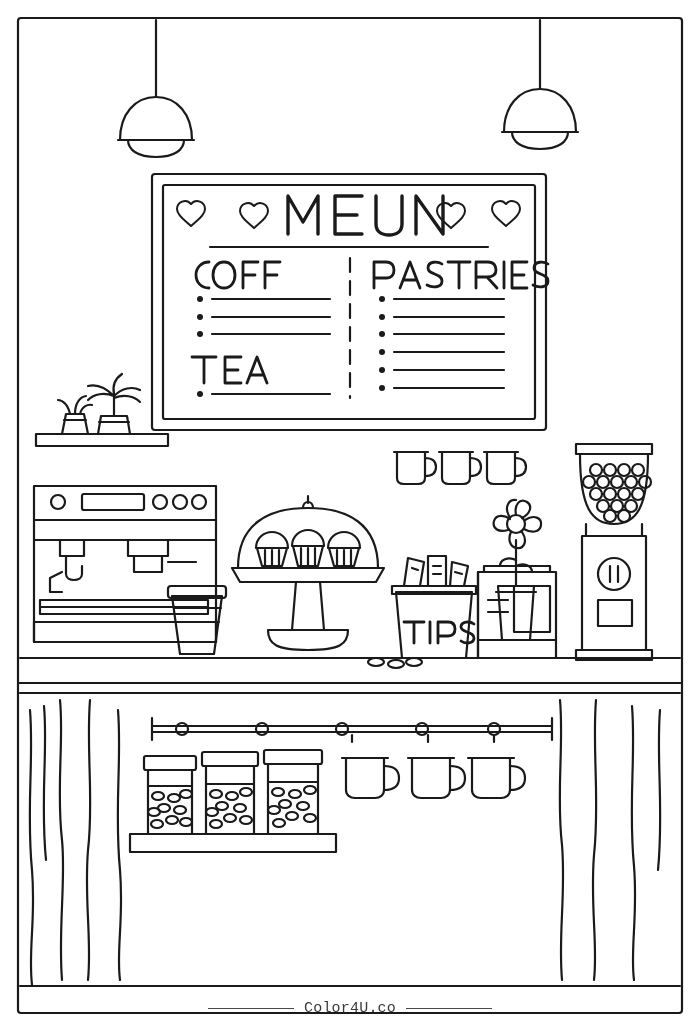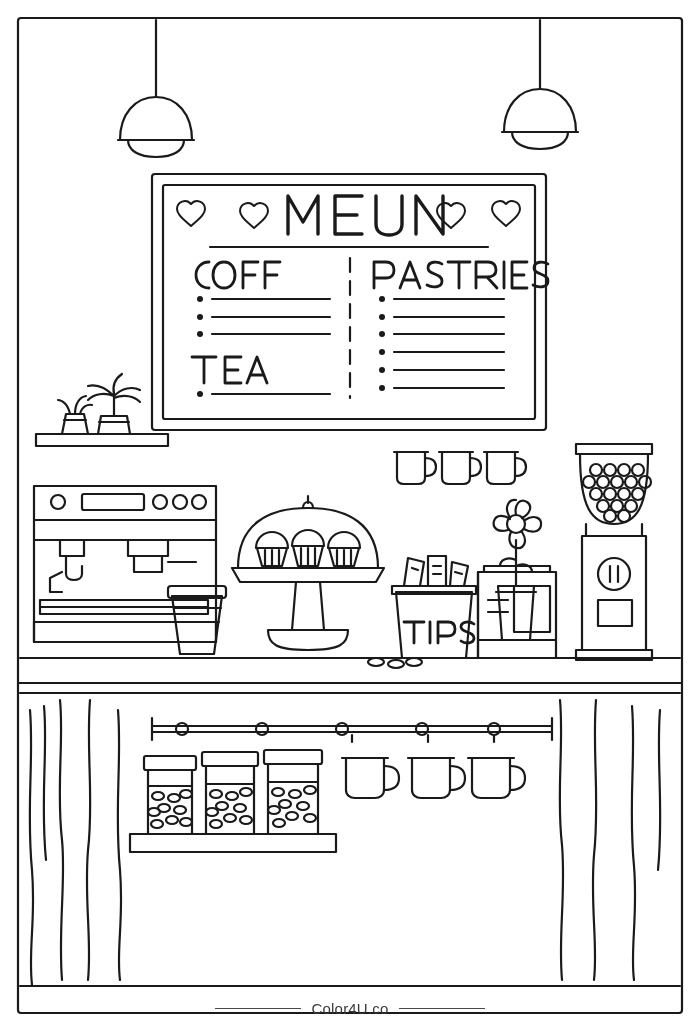--- a/index.html
+++ b/index.html
@@ -29,21 +29,21 @@
   }
   .watermark {
     position: absolute;
     left: 0;
     right: 0;
     bottom: 14px;
     text-align: center;
     font-size: 15px;
     letter-spacing: 0.2px;
     color: #3a3a3a;
-    font-family: Liberation Sans, sans-serif;
+    font-family: Liberation Mono, monospace;
   }
   .watermark .wm-line {
     display: inline-block;
     width: 86px;
     height: 1px;
     background: #4a4a4a;
     vertical-align: middle;
     margin: 0 10px;
   }
   .watermark .wm-text {

